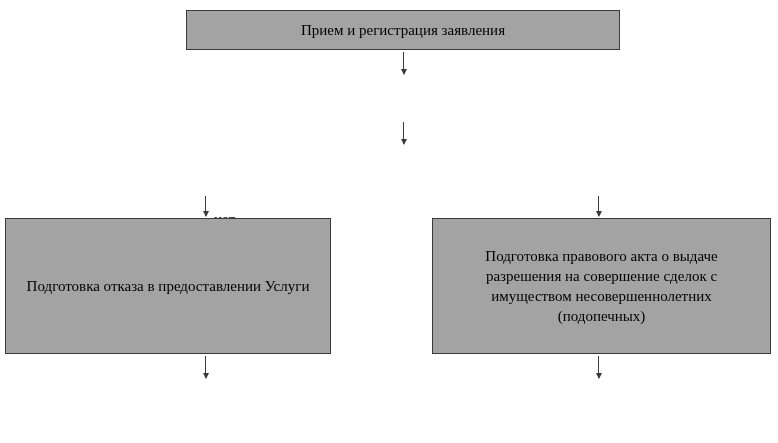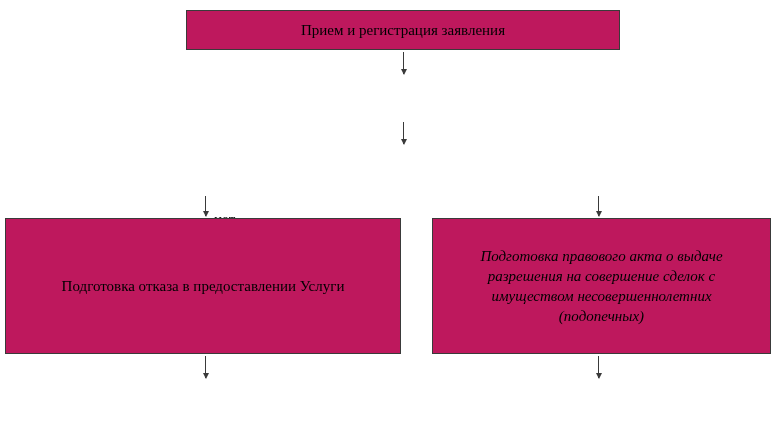--- a/index.html
+++ b/index.html
@@ -13,21 +13,21 @@
     height: 443px;
     background: #ffffff;
     font-family: "Liberation Serif", serif;
     font-size: 15px;
     color: #000000;
     overflow: hidden;
   }
   .box {
     position: absolute;
     border: 1px solid #3a3a3a;
-    background: #be185d;
+    background: #a3a3a3;
     display: flex;
     align-items: center;
     justify-content: center;
     text-align: center;
     box-sizing: border-box;
     line-height: 1.35;
   }
   .arrow {
     position: absolute;
     width: 0;
@@ -45,22 +45,22 @@
     border-top: 6px solid #3a3a3a;
   }
   .branch-label {
     position: absolute;
     white-space: nowrap;
   }
   
   .box-step1  { left: 186px; top: 10px;  width: 434px; height: 40px; }
   .box-step2  { left: 186px; top: 78px;  width: 434px; height: 42px; }
   .box-step3  { left: 186px; top: 148px; width: 434px; height: 44px; }
-  .box-reject { left: 5px;   top: 218px; width: 396px; height: 136px; }
-  .box-approve{ left: 432px; top: 218px; width: 339px; height: 136px; font-style: italic; }
+  .box-reject { left: 5px;   top: 218px; width: 326px; height: 136px; }
+  .box-approve{ left: 432px; top: 218px; width: 339px; height: 136px; }
   .box-result { left: 185px; top: 380px; width: 435px; height: 57px; }
 
   .arrow-1 { left: 403px; top: 52px;  height: 22px; }
   .arrow-2 { left: 403px; top: 122px; height: 22px; }
   .arrow-no  { left: 205px; top: 196px; height: 20px; }
   .arrow-yes { left: 598px; top: 196px; height: 20px; }
   .arrow-reject-result  { left: 205px; top: 356px; height: 22px; }
   .arrow-approve-result { left: 598px; top: 356px; height: 22px; }
 
   .label-no  { left: 214px; top: 211px; }

